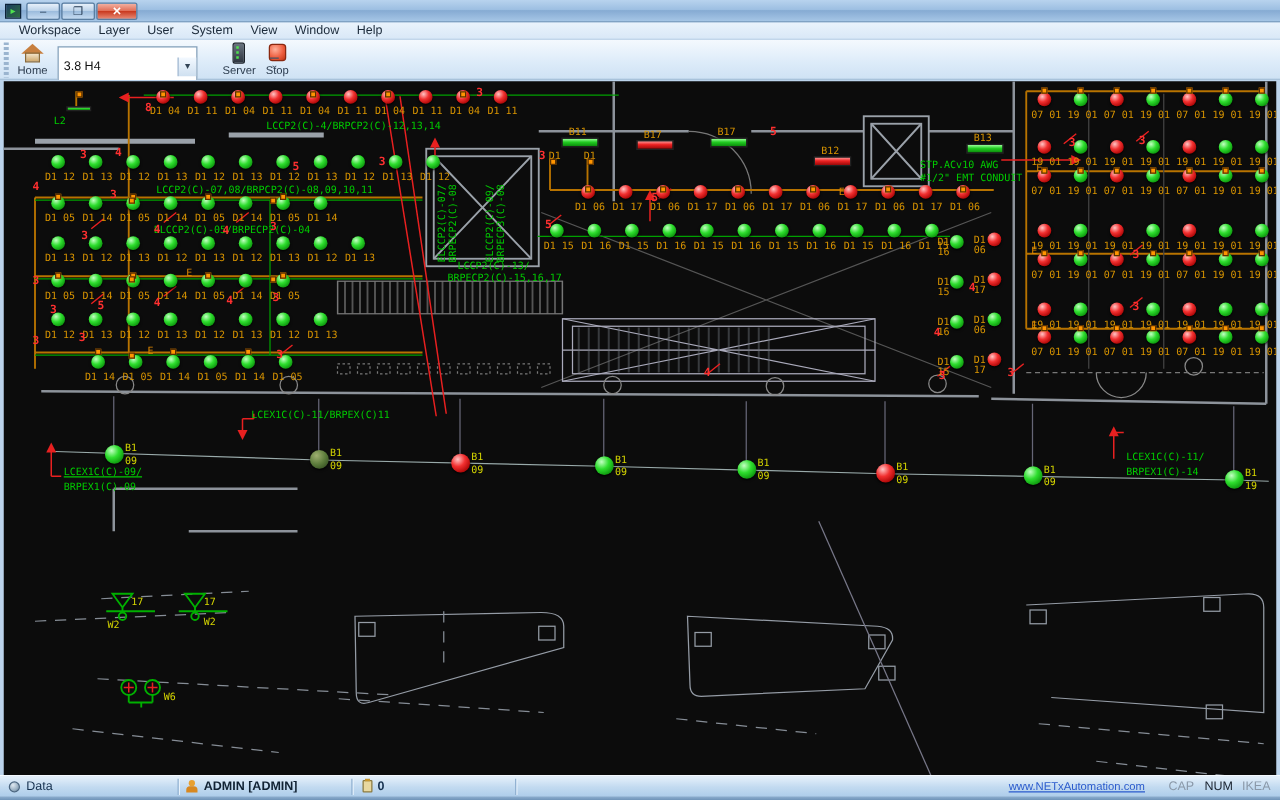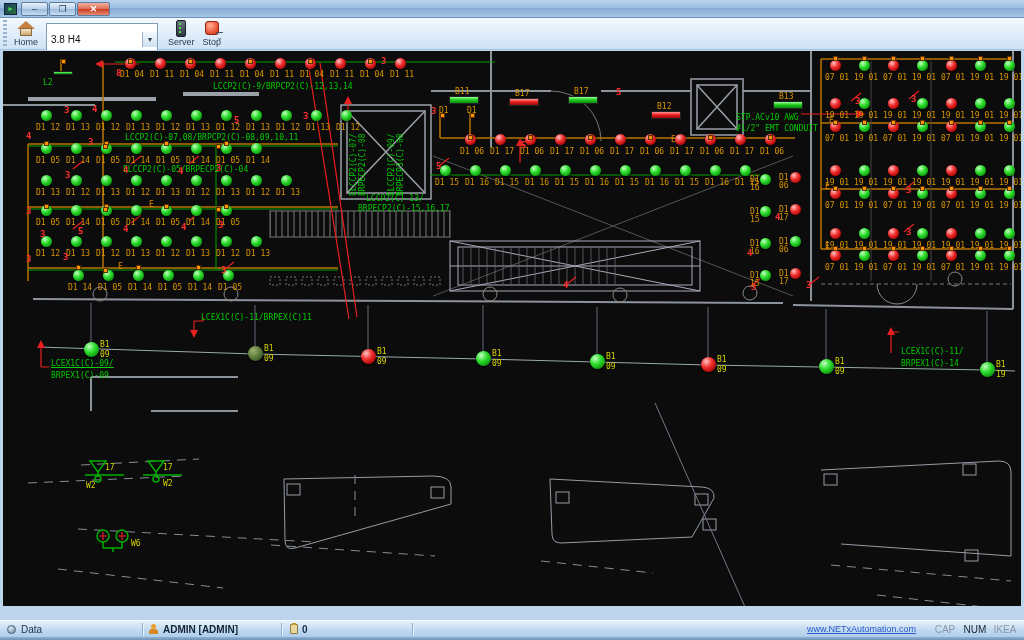--- a/index.html
+++ b/index.html
@@ -17,21 +17,21 @@
 
   
   #menubar { height:14px; background:linear-gradient(#eaf3fc,#d9e8f7); display:flex; align-items:center; padding-left:8px; gap:0; border-bottom:1px solid #c2d6ea; }
   .menu-item { font-size:10px; color:#1b2a3a; padding:0 7px; line-height:14px; }
 
   
   #toolbar { height:32px; background:linear-gradient(#f4f9fe,#dcebf9 60%,#cfe2f4); display:flex; align-items:flex-start; padding:1px 0 0 2px; border-bottom:1px solid #a8c2da; position:relative; }
   #grip { width:4px; height:28px; margin:1px 3px 0 1px; background:repeating-linear-gradient(180deg,#9ab4cf 0 2px,transparent 2px 4px); }
   .tbtn { display:flex; flex-direction:column; align-items:center; padding:1px 4px; font-size:9px; color:#2a3a4c; }
   .tbtn .ic { width:18px; height:17px; position:relative; }
-  #combo { margin:4px 6px 0 4px; width:112px; height:32px; background:#fff; border:1px solid #7f9db9; display:flex; align-items:center; }
+  #combo { margin:4px 16px 0 4px; width:112px; height:32px; background:#fff; border:1px solid #7f9db9; display:flex; align-items:center; }
   #combo-value { flex:1; font-size:10px; color:#111; padding-left:4px; }
   #combo-btn { width:15px; height:15px; background:linear-gradient(#f3f9ff,#cfe0f0); border-left:1px solid #9ab4cf; font-size:7px; text-align:center; line-height:15px; color:#345; }
   #tb-overflow { position:absolute; left:216px; top:14px; font-size:8px; color:#456; line-height:7px; text-align:center; }
   
   .house-body { position:absolute; left:3px; top:8px; width:12px; height:8px; background:linear-gradient(#f2e3c8,#cfa96e); border:1px solid #8a6a3a; }
   .house-roof { position:absolute; left:0; top:1px; width:0; height:0; border-left:9px solid transparent; border-right:9px solid transparent; border-bottom:8px solid #c77f3f; }
   
   .server-box { position:absolute; left:4px; top:0; width:10px; height:17px; background:linear-gradient(#6a7480,#2e3540); border:1px solid #1a2028; border-radius:2px; }
   .server-box i { position:absolute; left:2px; width:2px; height:2px; background:#4fe24f; }
   
@@ -87,20 +87,29 @@
 
   <div id="titlebar">
     <div id="app-icon">▸</div>
     <div class="winbtns">
       <div class="wbtn">–</div>
       <div class="wbtn">❐</div>
       <div class="wbtn close">✕</div>
     </div>
   </div>
 
+  <div id="menubar">
+    <span class="menu-item">Workspace</span>
+    <span class="menu-item">Layer</span>
+    <span class="menu-item">User</span>
+    <span class="menu-item">System</span>
+    <span class="menu-item">View</span>
+    <span class="menu-item">Window</span>
+    <span class="menu-item">Help</span>
+  </div>
 
   <div id="toolbar">
     <div id="grip"></div>
     <div class="tbtn">
       <span class="ic">
         <span class="house-roof"></span>
           <span class="house-body"></span>
       </span>
       <span>Home</span>
     </div>
@@ -627,21 +636,21 @@
           <div class="t o" style="left: 452px; top: 36px;">B11</div>
           <div class="bar red" style="left: 506px; top: 47px; width: 30px; height: 8px;"></div>
           <div class="t o" style="left: 512px; top: 38px;">B17</div>
           <div class="bar green" style="left: 565px; top: 45px; width: 30px; height: 8px;"></div>
           <div class="t o" style="left: 571px; top: 36px;">B17</div>
           <div class="bar red" style="left: 648px; top: 60px; width: 30px; height: 8px;"></div>
           <div class="t o" style="left: 654px; top: 51px;">B12</div>
           <div class="bar green" style="left: 770px; top: 50px; width: 30px; height: 8px;"></div>
           <div class="t o" style="left: 776px; top: 41px;">B13</div>
           <div class="t g" style="left: 40px; top: 27px;">L2</div>
-          <div class="t g" style="left: 210px; top: 31px;">LCCP2(C)-9/BRPCP2(C)-12,13,14</div>
+          <div class="t g" style="left: 210px; top: 31px;">LCCP2(C)-4/BRPCP2(C)-12,13,14</div>
           <div class="t g" style="left: 122px; top: 82px;">LCCP2(C)-07,08/BRPCP2(C)-08,09,10,11</div>
           <div class="t g" style="left: 120px; top: 114px;">ELCCP2(C)-05/BRPECP2(C)-04</div>
           <div class="t g" style="left: 363px; top: 143px;">LCCP2(C)-13/</div>
           <div class="t g" style="left: 355px; top: 153px;">BRPECP2(C)-15,16,17</div>
           <div class="t g" style="left: 733px; top: 62px;">STP.ACv10 AWG</div>
           <div class="t g" style="left: 733px; top: 73px;">#1/2" EMT CONDUIT</div>
           <div class="t g" style="left: 198px; top: 262px;">LCEX1C(C)-11/BRPEX(C)11</div>
           <div class="t g" style="left: 48px; top: 308px; text-decoration: underline;">LCEX1C(C)-09/</div>
           <div class="t g" style="left: 48px; top: 320px;">BRPEX1(C)-09</div>
           <div class="t g" style="left: 898px; top: 296px;">LCEX1C(C)-11/</div>

